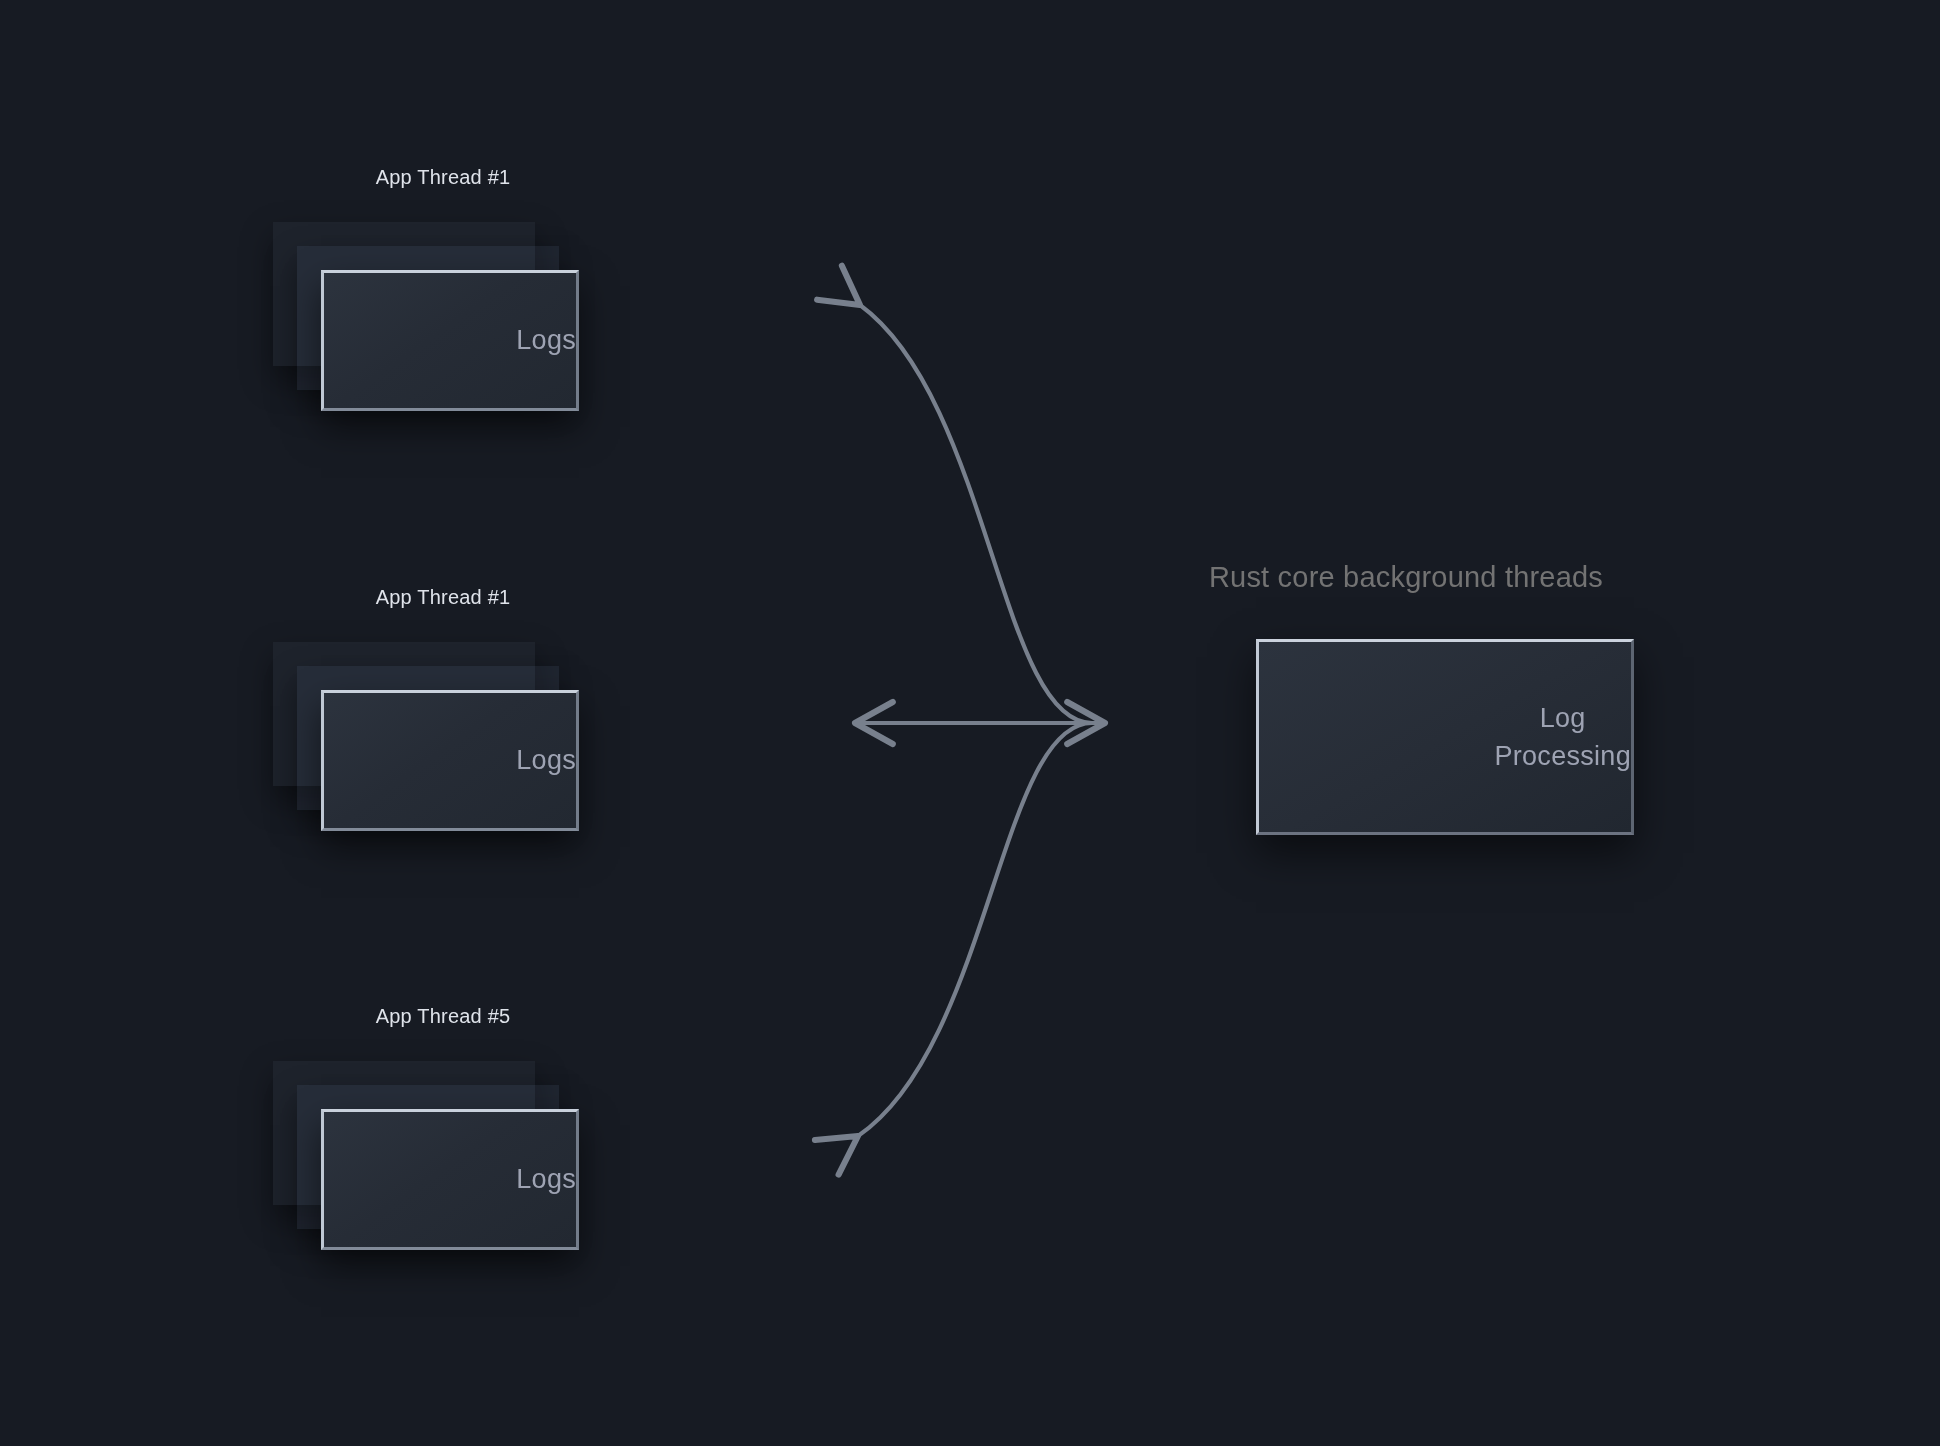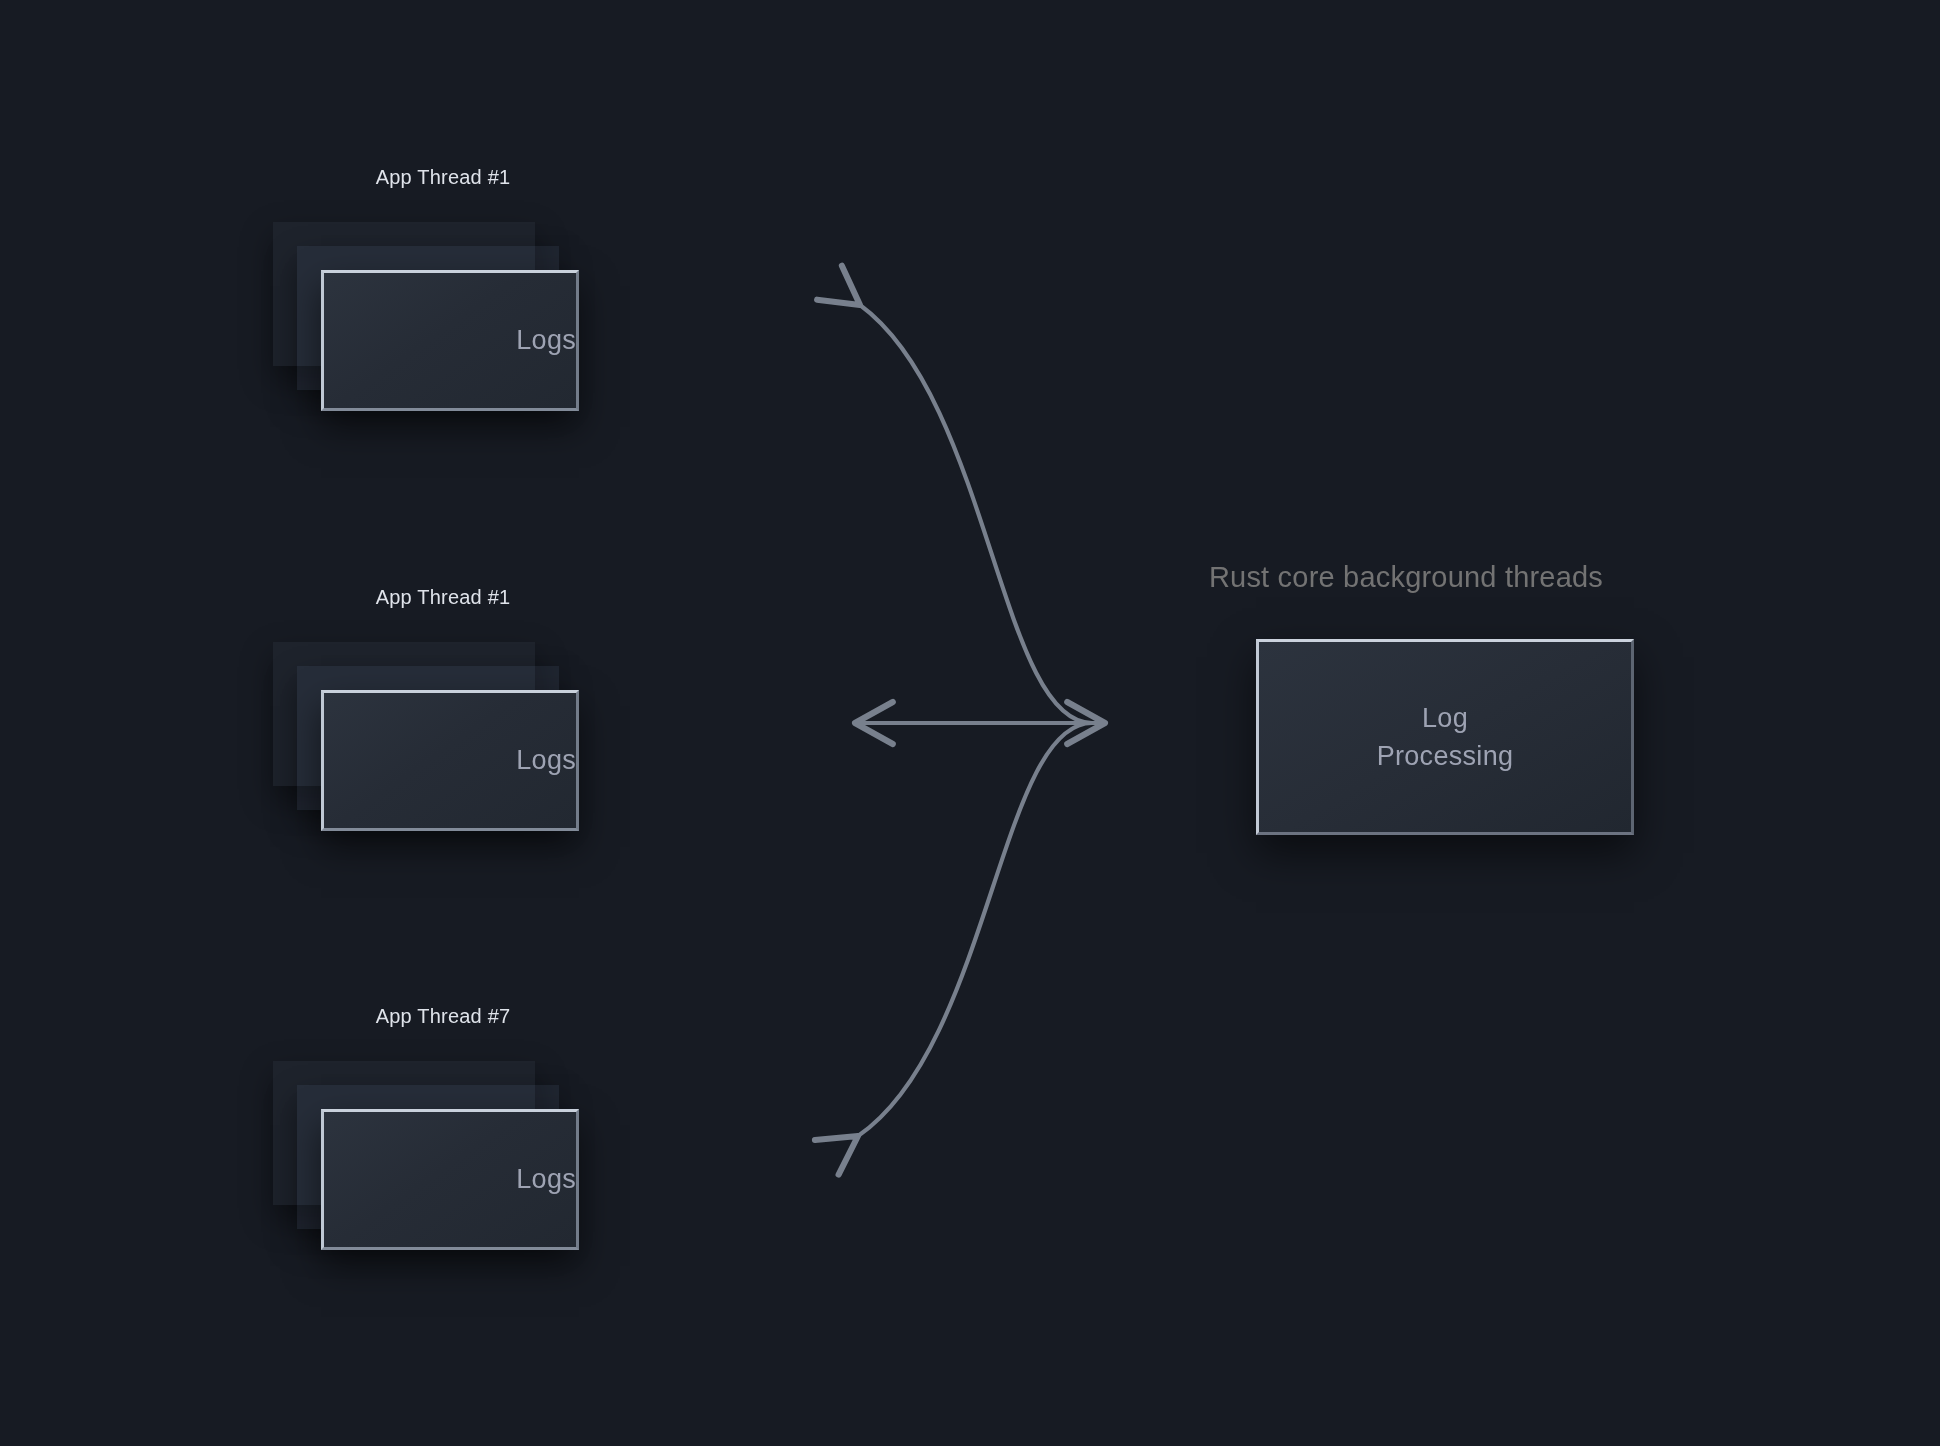--- a/index.html
+++ b/index.html
@@ -122,21 +122,21 @@
     height: 196px;
     background: linear-gradient(150deg, #2c333e 0%, #272d37 50%, #212730 100%);
     border-top: 3px solid #cbd2dd;
     border-left: 3px solid #c2cad6;
     border-right: 3px solid #5d6572;
     border-bottom: 3px solid #6c7381;
     box-sizing: border-box;
     box-shadow: 0 18px 40px rgba(0,0,0,0.55);
     display: flex;
     align-items: center;
-    justify-content: center;
+    justify-content: flex-end;
     text-align: center;
   }
   .core-box-label {
     color: #9ea3b3;
     font-size: 27px;
     line-height: 38px;
     letter-spacing: 0.3px;
   }
 
   
@@ -186,21 +186,21 @@
     <div class="card-stack">
       <div class="card-back-1"></div>
       <div class="card-back-2"></div>
       <div class="card-front">
         <span class="card-front-label">Logs</span>
       </div>
     </div>
   </div>
 
   <div class="thread-group" style="left:183px; top:999px;">
-    <div class="thread-label">App Thread #7</div>
+    <div class="thread-label">App Thread #5</div>
     <div class="card-stack">
       <div class="card-back-1"></div>
       <div class="card-back-2"></div>
       <div class="card-front">
         <span class="card-front-label">Logs</span>
       </div>
     </div>
   </div>
 
   <div class="core-group" style="left:1076px; top:560px;">

